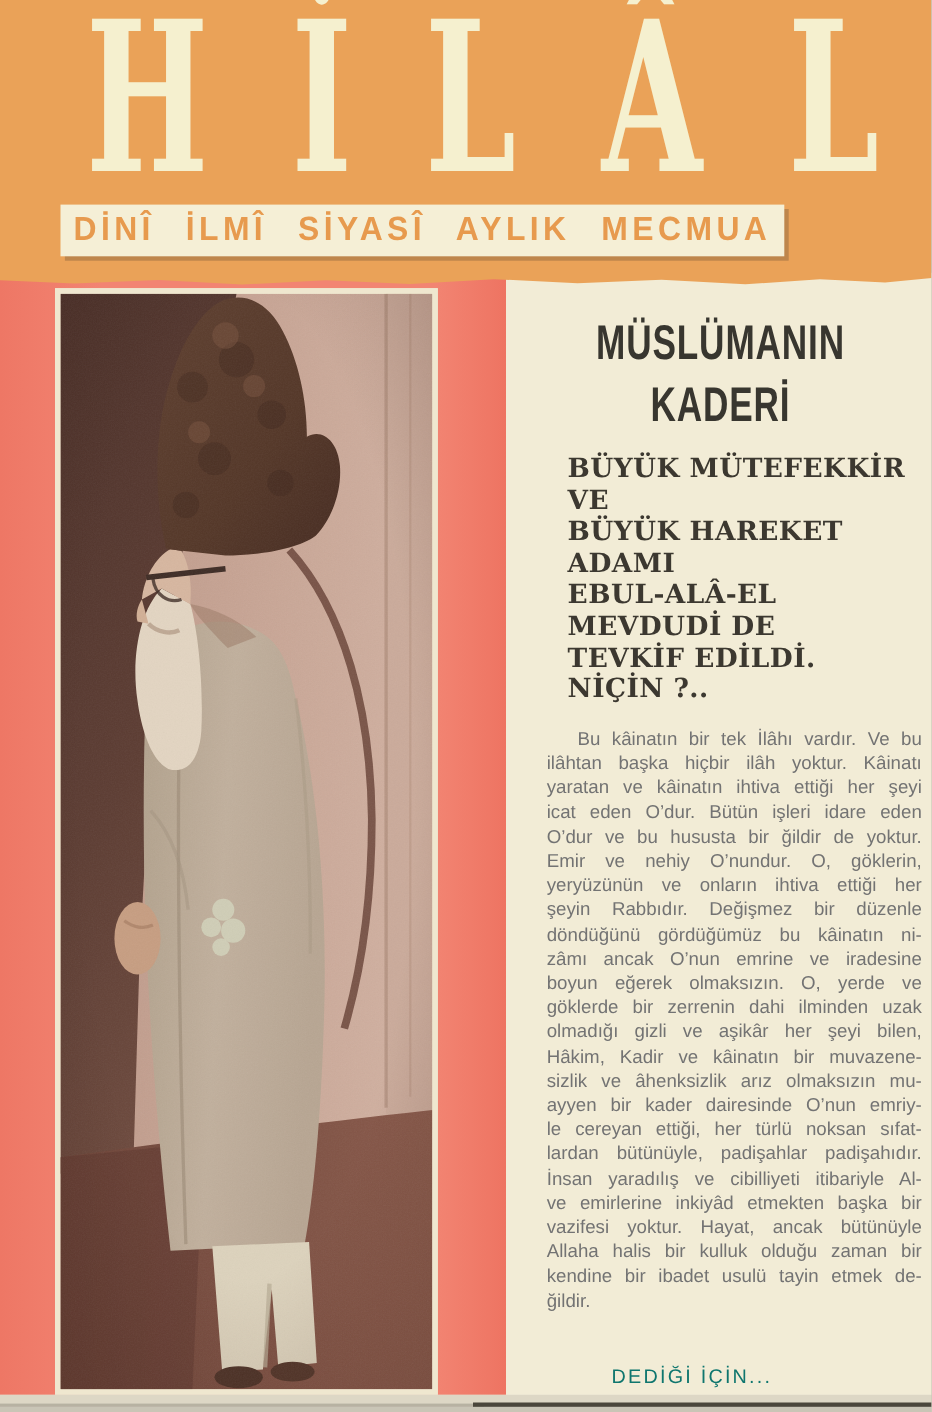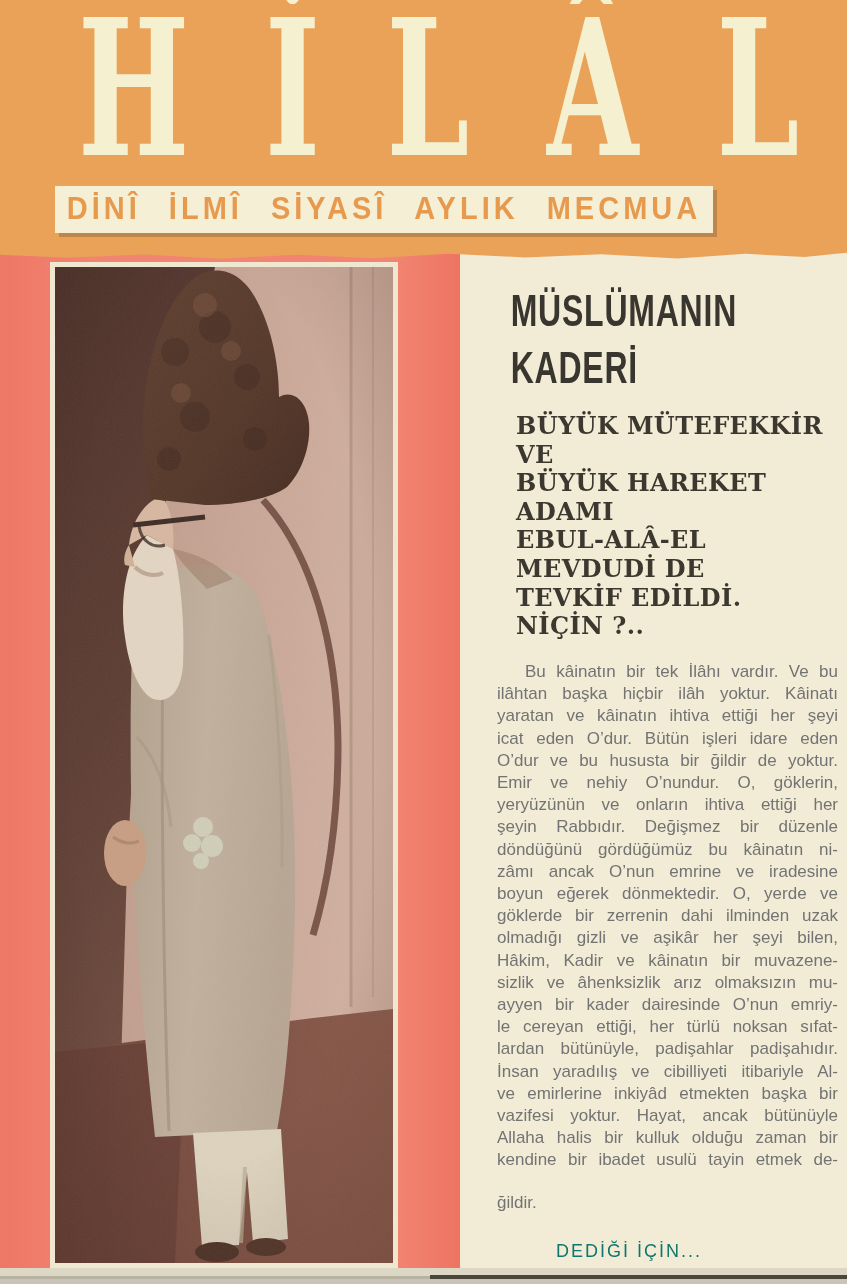--- a/index.html
+++ b/index.html
@@ -52,21 +52,21 @@
     z-index:2;
   }
   .photo-frame svg { display:block; width:338px; height:996px; }
 
   
   .right-col {
     position:absolute; left:460px; top:248px; width:387px; height:1020px;
     background: var(--cream, #f2ecd6); z-index:1;
   }
   .article-title {
-    position:absolute; left:470px; top:283px; width:370px; text-align:left; z-index:2;
+    position:absolute; left:470px; top:283px; width:370px; text-align:center; z-index:2;
   }
   .article-title .tline {
     font-weight:bold; font-size:41px; line-height:57px; letter-spacing:1px;
     color: var(--title-dark, #38362f);
     transform: scaleX(0.78) scaleY(1.08); transform-origin:center;
     white-space:nowrap;
   }
   .article-headline {
     position:absolute; left:516px; top:412px; width:322px; z-index:2;
   }
@@ -76,21 +76,21 @@
     color:#3c3830;
   }
   .article-body {
     position:absolute; left:497px; top:661px; width:341px; z-index:2;
   }
   .article-body .tline {
     font-size:17px; line-height:22.2px; color:#737373;
     text-align:justify; text-align-last:justify;
   }
   .article-body .tline:first-child { text-indent:28px; }
-  .article-body .tline.last { text-align-last:left;margin-top:20px; }
+  .article-body .tline.last { text-align-last:left; }
   .article-footer {
     position:absolute; left:556px; top:1241px; z-index:2;
     font-size:18px; letter-spacing:2px; color:#0f766e;
   }
 
   
   .page-bottom {
     position:absolute; left:0; top:1268px; width:847px; height:16px;
     background:#ddd7c5; z-index:4;
   }
@@ -249,21 +249,21 @@
       <div class="tline">Bu kâinatın bir tek İlâhı vardır. Ve bu</div>
       <div class="tline">ilâhtan başka hiçbir ilâh yoktur. Kâinatı</div>
       <div class="tline">yaratan ve kâinatın ihtiva ettiği her şeyi</div>
       <div class="tline">icat eden O’dur. Bütün işleri idare eden</div>
       <div class="tline">O’dur ve bu hususta bir ğildir de yoktur.</div>
       <div class="tline">Emir ve nehiy O’nundur. O, göklerin,</div>
       <div class="tline">yeryüzünün ve onların ihtiva ettiği her</div>
       <div class="tline">şeyin Rabbıdır. Değişmez bir düzenle</div>
       <div class="tline">döndüğünü gördüğümüz bu kâinatın ni-</div>
       <div class="tline">zâmı ancak O’nun emrine ve iradesine</div>
-      <div class="tline">boyun eğerek dönmektedir. O, yerde ve</div>
+      <div class="tline">boyun eğerek olmaksızın. O, yerde ve</div>
       <div class="tline">göklerde bir zerrenin dahi ilminden uzak</div>
       <div class="tline">olmadığı gizli ve aşikâr her şeyi bilen,</div>
       <div class="tline">Hâkim, Kadir ve kâinatın bir muvazene-</div>
       <div class="tline">sizlik ve âhenksizlik arız olmaksızın mu-</div>
       <div class="tline">ayyen bir kader dairesinde O’nun emriy-</div>
       <div class="tline">le cereyan ettiği, her türlü noksan sıfat-</div>
       <div class="tline">lardan bütünüyle, padişahlar padişahıdır.</div>
       <div class="tline">İnsan yaradılış ve cibilliyeti itibariyle Al-</div>
       <div class="tline">ve emirlerine inkiyâd etmekten başka bir</div>
       <div class="tline">vazifesi yoktur. Hayat, ancak bütünüyle</div>

